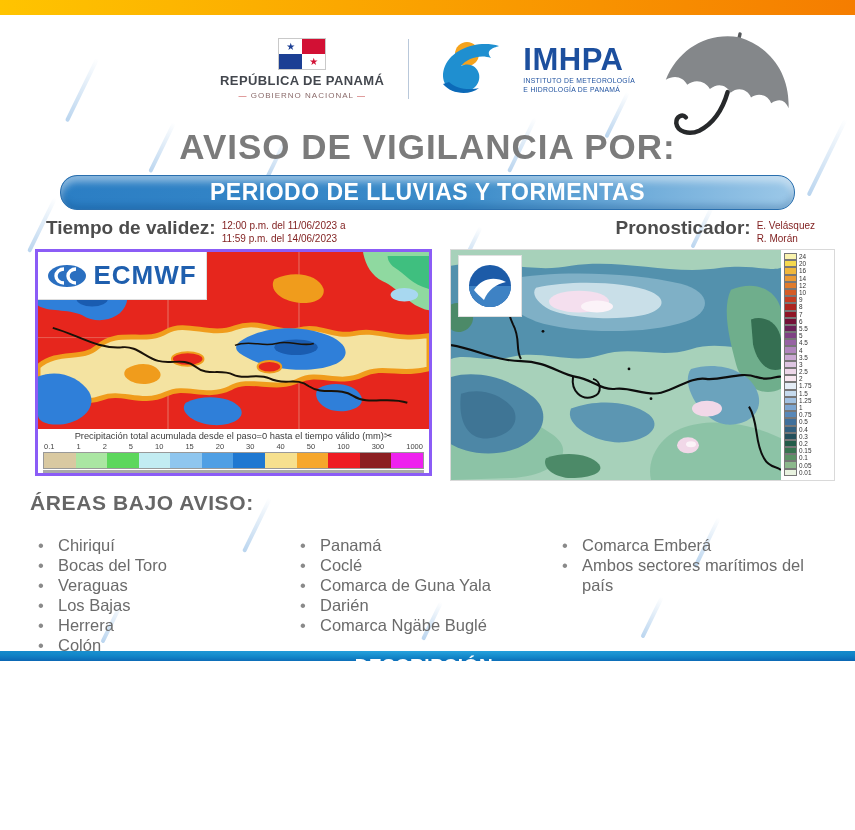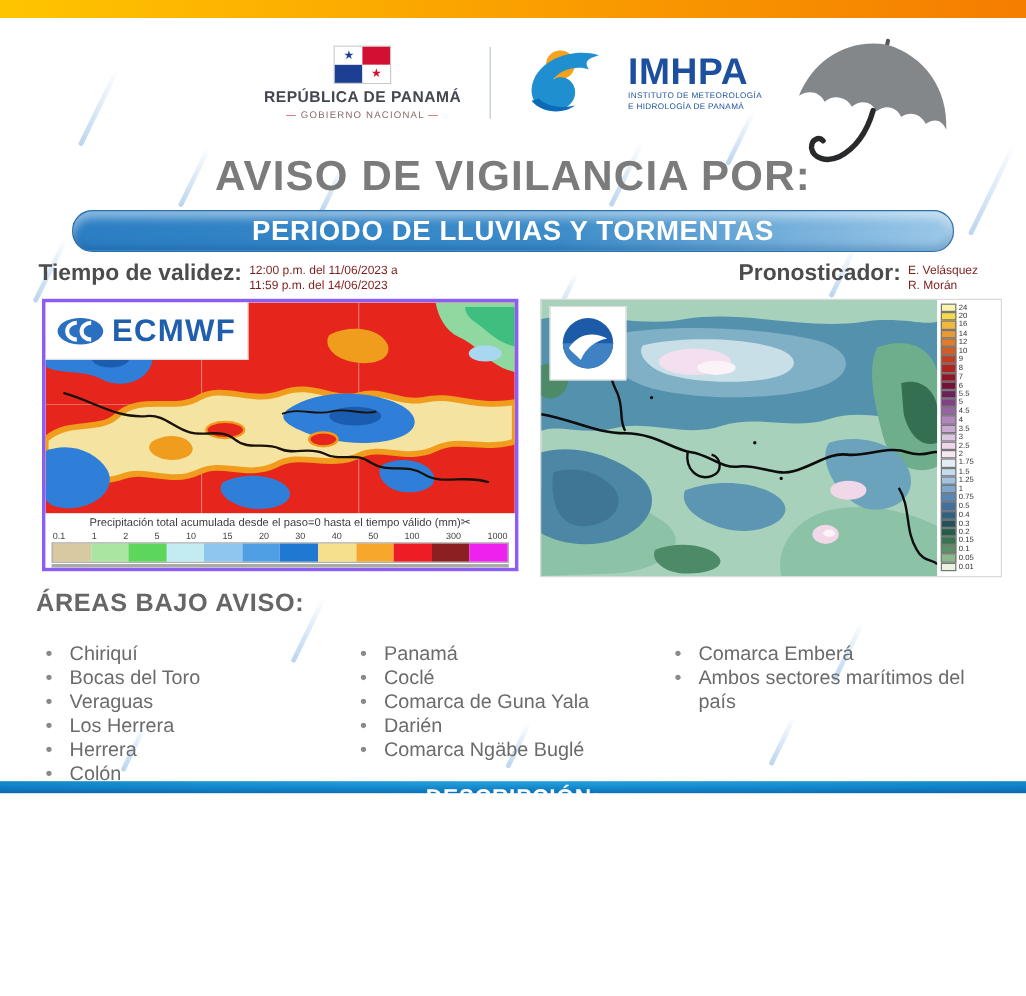--- a/index.html
+++ b/index.html
@@ -38,21 +38,21 @@
     color:#7b7b7b;letter-spacing:1px;}
 
   .banner{margin:8px auto 0;width:733px;height:33px;border-radius:17px;
     background:linear-gradient(90deg,#2b7ec4 0%,#3c8cc9 55%,#9cc8e8 100%);
     border:1px solid #2a6fae;
     box-shadow:inset 0 6px 7px rgba(255,255,255,.45), inset 0 -4px 6px rgba(0,60,120,.25);
     color:#fff;text-align:center;font-size:23px;font-weight:bold;letter-spacing:.5px;line-height:32px;}
 
   .meta-row{display:flex;justify-content:space-between;margin:7px 40px 0 32px;}
   .meta-group{display:flex;gap:6px;align-items:flex-start;}
-  .meta-label{font-size:19px;font-weight:600;color:#4c4c4c;white-space:nowrap;}
+  .meta-label{font-size:19px;font-weight:600;color:#4c4c4c;white-space:nowrap;margin-left:14px;}
   .meta-values{font-size:10px;color:#7f1d1d;line-height:1.3;padding-top:2px;}
 
   .maps{display:flex;margin:4px 0 0 35px;gap:18px;}
 
   .map-left{width:397px;height:227px;display:flex;flex-direction:column;position:relative;
     border:3px solid #8b5cf6;box-sizing:border-box;}
   .map-left svg.canvas{display:block;width:100%;height:181px;}
   .ecmwf-logo{position:absolute;left:0;top:0;width:168px;height:47px;background:#fff;
     display:flex;align-items:center;justify-content:center;gap:6px;border-right:1px solid #ddd;border-bottom:1px solid #ddd;}
   .ecmwf-word{font-size:26px;font-weight:bold;color:#1f5fae;letter-spacing:1px;}
@@ -425,21 +425,21 @@
   </div>
 
   <div class="areas">
     <div class="areas-heading">ÁREAS BAJO AVISO:</div>
     <div class="areas-cols">
       <div class="areas-col">
         <ul>
             <li>Chiriquí</li>
             <li>Bocas del Toro</li>
             <li>Veraguas</li>
-            <li>Los Herrera</li>
+            <li>Los Bajas</li>
             <li>Herrera</li>
             <li>Colón</li>
           </ul>
       </div>
       <div class="areas-col">
         <ul>
             <li>Panamá</li>
             <li>Coclé</li>
             <li>Comarca de Guna Yala</li>
             <li>Darién</li>

